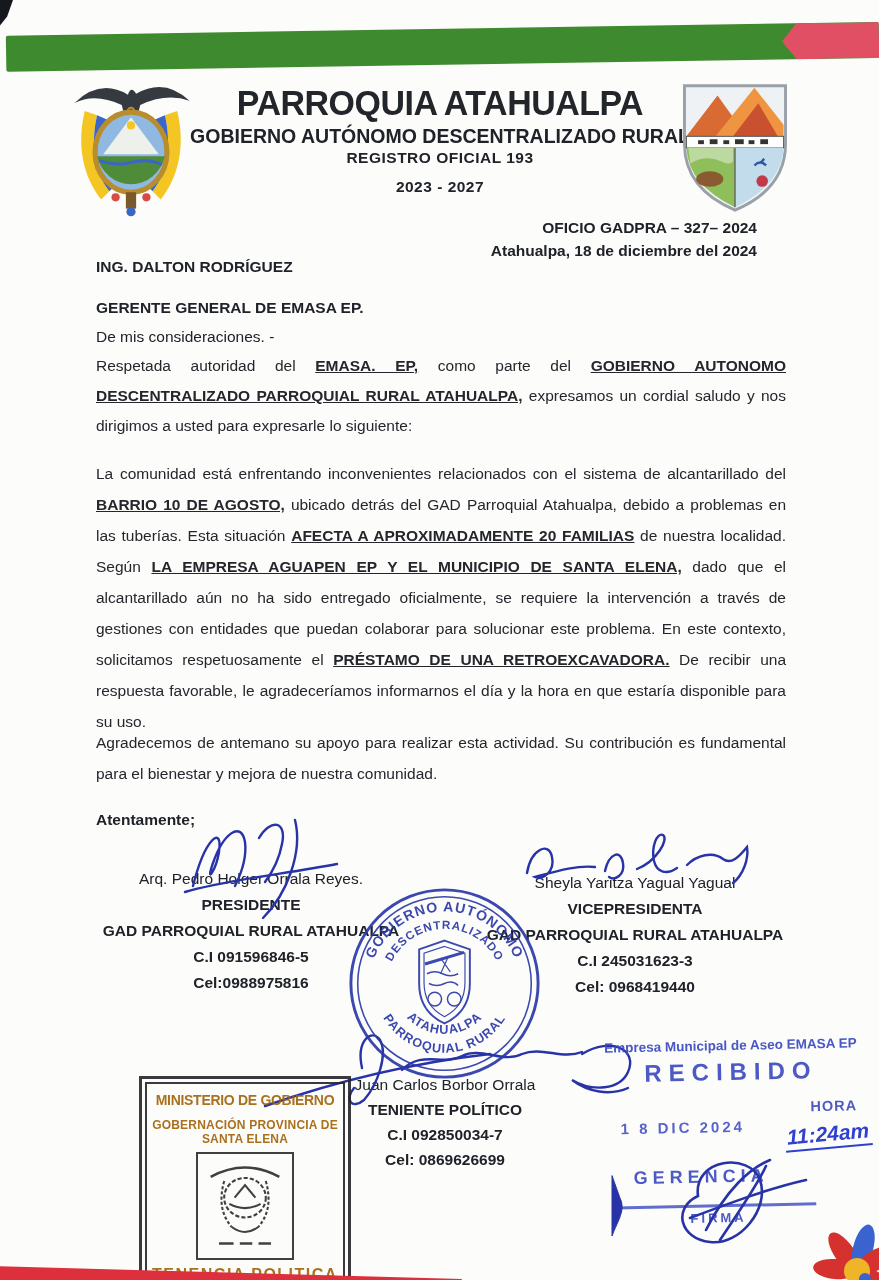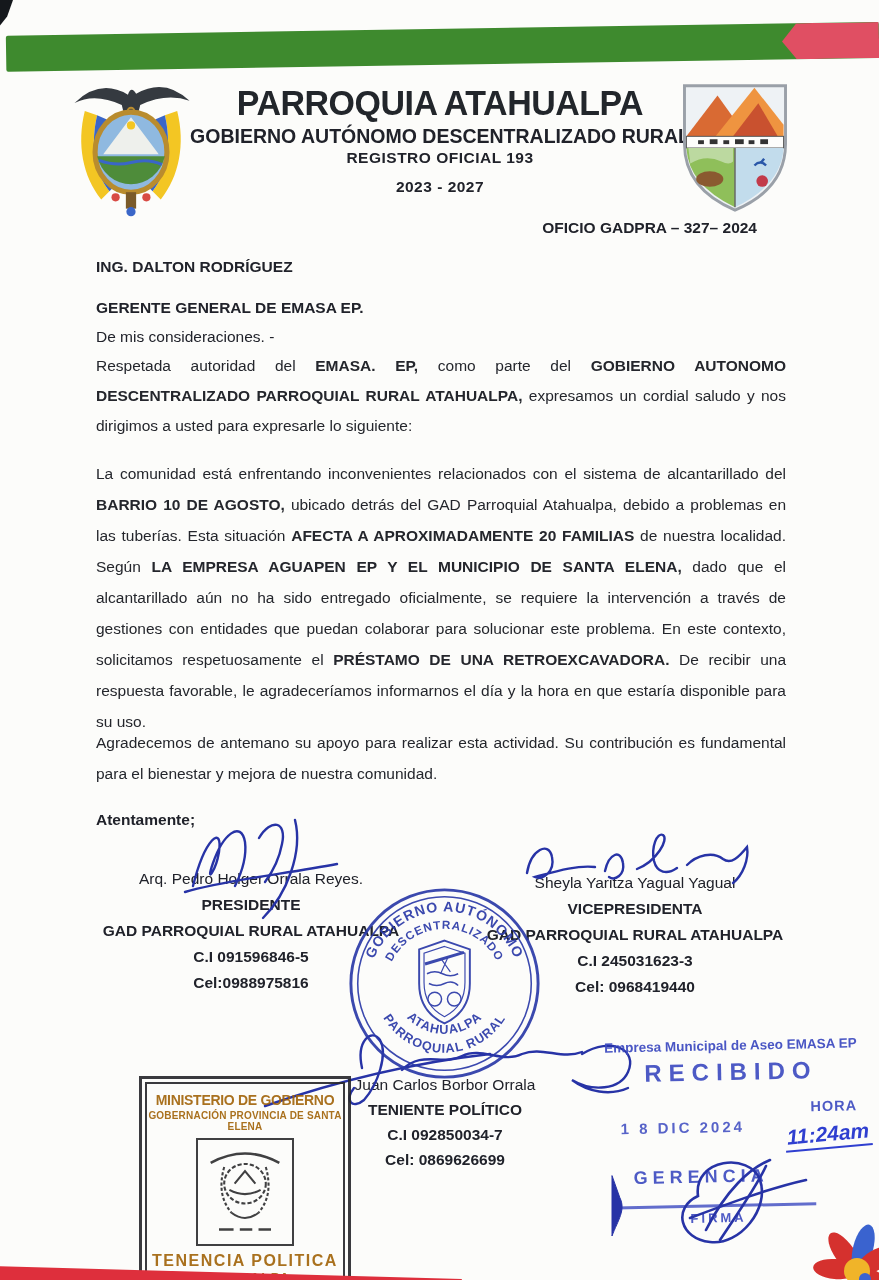--- a/index.html
+++ b/index.html
@@ -15,21 +15,21 @@
               clip-path:polygon(0 50%,15% 0,100% 0,100% 100%,15% 100%);}
   .hdr{left:182px;top:84px;width:516px;text-align:center;line-height:1.06;}
   .hdr .t1{font-size:35px;font-weight:800;letter-spacing:-0.5px;transform:scaleX(.97);color:#22262b;}
   .hdr .t2{font-size:19.5px;font-weight:800;margin-top:5px;letter-spacing:0;}
   .hdr .t3{font-size:15.5px;font-weight:800;margin-top:4px;letter-spacing:.5px;}
   .hdr .t4{font-size:15.5px;font-weight:800;margin-top:3px;letter-spacing:.5px;}
   .hdr .t5{font-size:15.5px;font-weight:800;margin-top:13px;letter-spacing:.5px;}
   .meta{right:122px;top:216px;text-align:right;font-weight:700;font-size:15.5px;line-height:23px;}
   
   .ln{font-size:15.5px;}
-  .b{font-weight:700;}
+  .b{font-weight:700;text-decoration:underline;}
   .recipient-name{left:96px;top:258px;font-weight:700;}
   .recipient-role{left:96px;top:299px;font-weight:700;}
   .salutation{left:96px;top:328px;}
   .para{left:96px;width:690px;text-align:justify;color:#24262c;}
   .p1{top:351px;line-height:30px;}
   .p2{top:458px;line-height:31px;}
   .p3{top:727px;line-height:31px;}
   .closing{left:96px;top:811px;font-weight:600;}
   
   .sigcol{text-align:center;font-size:15.5px;line-height:26px;}
@@ -39,21 +39,21 @@
   .vice{left:470px;top:870px;width:330px;}
   .teni{left:300px;top:1072px;width:290px;line-height:25px;}
   .sigcol .bold{font-weight:700;}
   
   .seal-svg{left:347px;top:886px;width:195px;height:195px;opacity:.92;}
   .sig{pointer-events:none;}
   .min-stamp{left:139px;top:1076px;width:206px;height:204px;border:3px solid #26262a;
              background:rgba(255,255,255,.0);opacity:.9;}
   .min-inner{position:absolute;inset:3px;border:2px solid #26262a;text-align:center;color:#a16207;}
   .min-title{font-size:14px;font-weight:800;margin-top:8px;letter-spacing:-0.3px;}
-  .min-sub{font-size:10px;font-weight:700;margin-top:2px;letter-spacing:.2px;}
+  .min-sub{font-size:12px;font-weight:700;margin-top:10px;letter-spacing:.2px;}
   .min-sketch{width:94px;height:104px;border:2px solid #2c2c2e;margin:6px auto 0;}
   .min-f1{font-size:16px;font-weight:800;margin-top:6px;letter-spacing:1.5px;}
   .min-f2{font-size:13px;font-weight:800;letter-spacing:1.5px;}
   .rec-stamp{left:585px;top:1038px;width:295px;height:215px;color:#3b49c0;transform:rotate(-1.2deg);}
   .rec-org{text-align:center;font-size:13.5px;font-weight:700;opacity:.92;}
   .rec-status{text-align:center;font-size:24px;font-weight:800;letter-spacing:7px;margin-top:5px;opacity:.9;}
   .rec-date{position:absolute;left:36px;top:80px;font-size:15px;font-weight:700;letter-spacing:3px;opacity:.85;}
   .rec-hora{position:absolute;right:22px;top:62px;font-size:14.5px;font-weight:700;letter-spacing:1px;opacity:.9;}
   .rec-time{position:absolute;right:8px;top:86px;font-size:21px;font-weight:700;font-style:italic;
             color:#2f3fd0;transform:rotate(-4deg);border-bottom:2.5px solid #2f3fd0;padding:0 2px 1px;}
@@ -124,20 +124,21 @@
     <path d="M110,70 Q108,108 60,131 L60,70 Z" fill="#c2dcec"></path>
     <path d="M14,86 Q30,76 46,84 Q54,88 58,84 L58,70 L12,70 Z" fill="#bcd9a0"></path>
     <ellipse cx="34" cy="102" rx="14" ry="8" fill="#8a5a30"></ellipse>
     <path d="M80,88 q6,-6 12,0 M86,86 l4,-5" stroke="#2a57a8" stroke-width="2.5" fill="none"></path>
     <circle cx="88" cy="104" r="6" fill="#c23a4a"></circle>
     <line x1="60" y1="70" x2="60" y2="131" stroke="#666" stroke-width="1.5"></line>
   </svg>
 
   <div class="abs meta">
     <div>OFICIO GADPRA – 327– 2024</div>
+    <div>Atahualpa, 18 de diciembre del 2024</div>
   </div>
 
   <div class="abs ln recipient-name">ING. DALTON RODRÍGUEZ</div>
   <div class="abs ln recipient-role">GERENTE GENERAL DE EMASA EP.</div>
   <div class="abs ln salutation">De mis consideraciones. -</div>
 
   <div class="abs ln para p1"><span>Respetada autoridad del </span><span class="b">EMASA. EP,</span><span> como parte del </span><span class="b">GOBIERNO AUTONOMO DESCENTRALIZADO PARROQUIAL RURAL ATAHUALPA,</span><span> expresamos un cordial saludo y nos dirigimos a usted para expresarle lo siguiente:</span></div>
 
   <div class="abs ln para p2"><span>La comunidad está enfrentando inconvenientes relacionados con el sistema de alcantarillado del </span><span class="b">BARRIO 10 DE AGOSTO,</span><span> ubicado detrás del GAD Parroquial Atahualpa, debido a problemas en las tuberías. Esta situación </span><span class="b">AFECTA A APROXIMADAMENTE 20 FAMILIAS</span><span> de nuestra localidad. Según </span><span class="b">LA EMPRESA AGUAPEN EP Y EL MUNICIPIO DE SANTA ELENA,</span><span> dado que el alcantarillado aún no ha sido entregado oficialmente, se requiere la intervención a través de gestiones con entidades que puedan colaborar para solucionar este problema. En este contexto, solicitamos respetuosamente el </span><span class="b">PRÉSTAMO DE UNA RETROEXCAVADORA.</span><span> De recibir una respuesta favorable, le agradeceríamos informarnos el día y la hora en que estaría disponible para su uso.</span></div>
 

